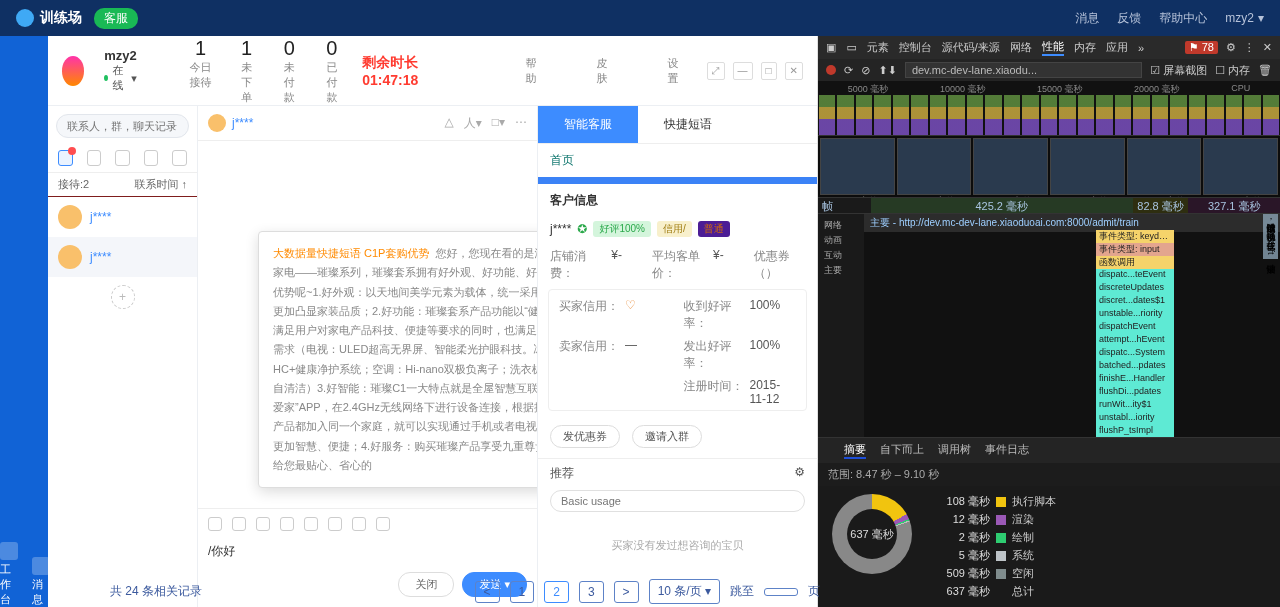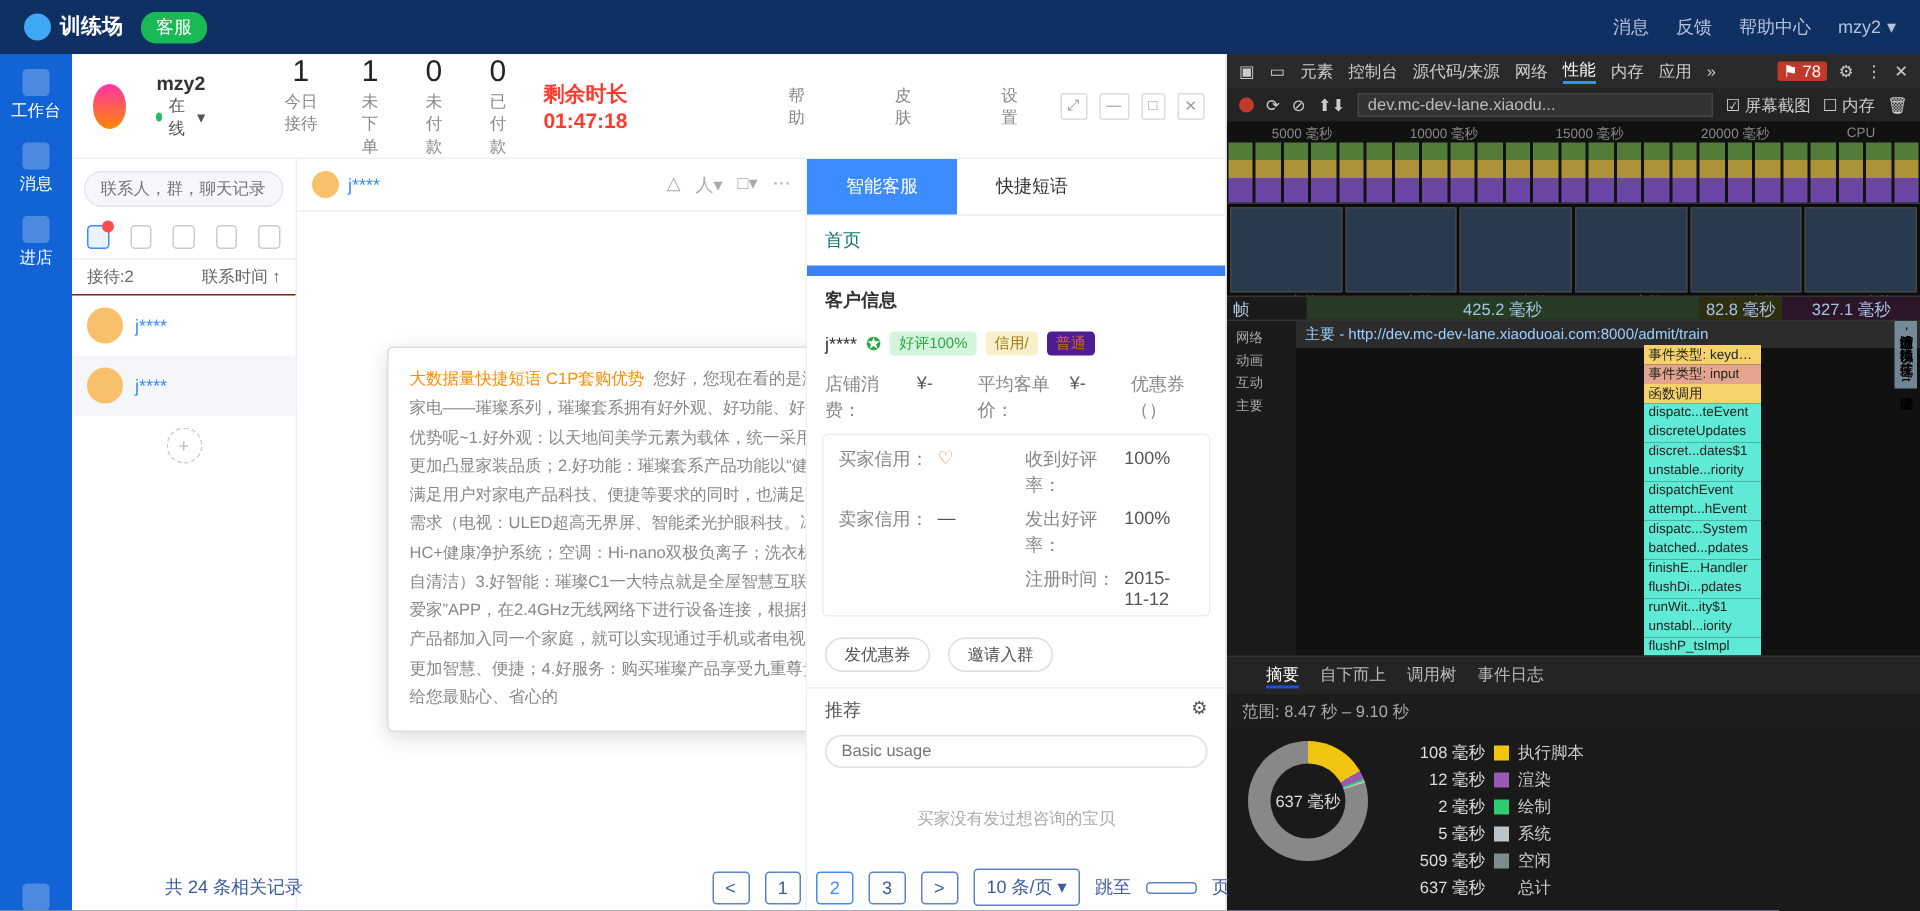--- a/index.html
+++ b/index.html
@@ -10,21 +10,21 @@
 .topbar .logo { width:18px; height:18px; background:#3fa9f5; border-radius:50%; margin-right:6px; }
 .topbar .product { font-size:14px; font-weight:bold; color:#fff; margin-right:12px; }
 .topbar .kfbadge { background:#19b955; color:#fff; padding:2px 10px; border-radius:10px; font-size:12px; }
 .topbar .right { margin-left:auto; display:flex; gap:18px; font-size:12px; color:#b6c2d9; align-items:center;}
 .topbar .right .item { display:flex; align-items:center; gap:4px; cursor:pointer;}
 
 
 .split { display:flex; height:calc(100% - 36px); }
 
 
-.leftnav { width:48px; background:#1163d6; display:flex; flex-direction:column; align-items:center; color:#fff; padding-top:10px; gap:14px;}
+.leftnav { width:48px; background:#1163d6; display:flex; flex-direction:row; align-items:flex-end; color:#fff; padding-top:10px; gap:14px;}
 .leftnav .navitem { display:flex; flex-direction:column; align-items:center; font-size:11px; cursor:pointer; gap:2px;}
 .leftnav .navitem .ic { width:18px; height:18px; background:rgba(255,255,255,0.25); border-radius:3px;}
 .leftnav .spacer { flex:1; }
 
 
 .mainpanel { width:770px; background:#fff; display:flex; flex-direction:column; border-right:1px solid #e0e0e0; position:relative;}
 .mainheader { height:70px; display:flex; align-items:center; padding:0 14px; border-bottom:1px solid #eceff3; gap:20px;}
 .avatar { width:30px; height:30px; border-radius:50%; background:linear-gradient(#f3a,#f80);}
 .userblock { display:flex; flex-direction:column;}
 .userblock .name { font-size:13px; color:#333; font-weight:bold;}
@@ -274,20 +274,37 @@
             <span>人▾</span>
             <span>□▾</span>
             <span>⋯</span>
           </div>
         </div>
         <div class="chatarea">
           <div class="tooltip">
             <span class="orange">大数据量快捷短语 C1P套购优势</span>&nbsp;&nbsp;<span>您好，您现在看的是海信旗下高端套系家电——璀璨系列，璀璨套系拥有好外观、好功能、好智能、好服务的优势呢~1.好外观：以天地间美学元素为载体，统一采用天圆地方设计，更加凸显家装品质；2.好功能：璀璨套系产品功能以“健康”为出发点，在满足用户对家电产品科技、便捷等要求的同时，也满足用户的家庭健康需求（电视：ULED超高无界屏、智能柔光护眼科技。冰箱：真空保鲜、HC+健康净护系统；空调：Hi-nano双极负离子；洗衣机：57℃高温烘干自清洁）3.好智能：璀璨C1一大特点就是全屋智慧互联，通过手机“海信爱家”APP，在2.4GHz无线网络下进行设备连接，根据操作指引把我们的产品都加入同一个家庭，就可以实现通过手机或者电视操控其他家电，更加智慧、便捷；4.好服务：购买璀璨产品享受九重尊贵服务的哦。带给您最贴心、省心的</span>
           </div>
         </div>
+        <div class="chatinput">
+          <div class="toolbar">
+            <span></span>
+            <span></span>
+            <span></span>
+            <span></span>
+            <span></span>
+            <span></span>
+            <span></span>
+            <span></span>
+          </div>
+          <div class="msgdraft">/你好</div>
+          <div class="actions">
+            <div class="btn closebtn">关闭</div>
+            <div class="btn sendbtn"><span>发送</span> ▾</div>
+          </div>
+        </div>
       </div>
 
       <div class="infocol">
         <div class="infotabs">
           <div class="tab active">智能客服</div>
           <div class="tab">快捷短语</div>
         </div>
         <div class="subcrumb">首页</div>
         <div class="sectiontitle">客户信息</div>
         <div class="badgerow">

